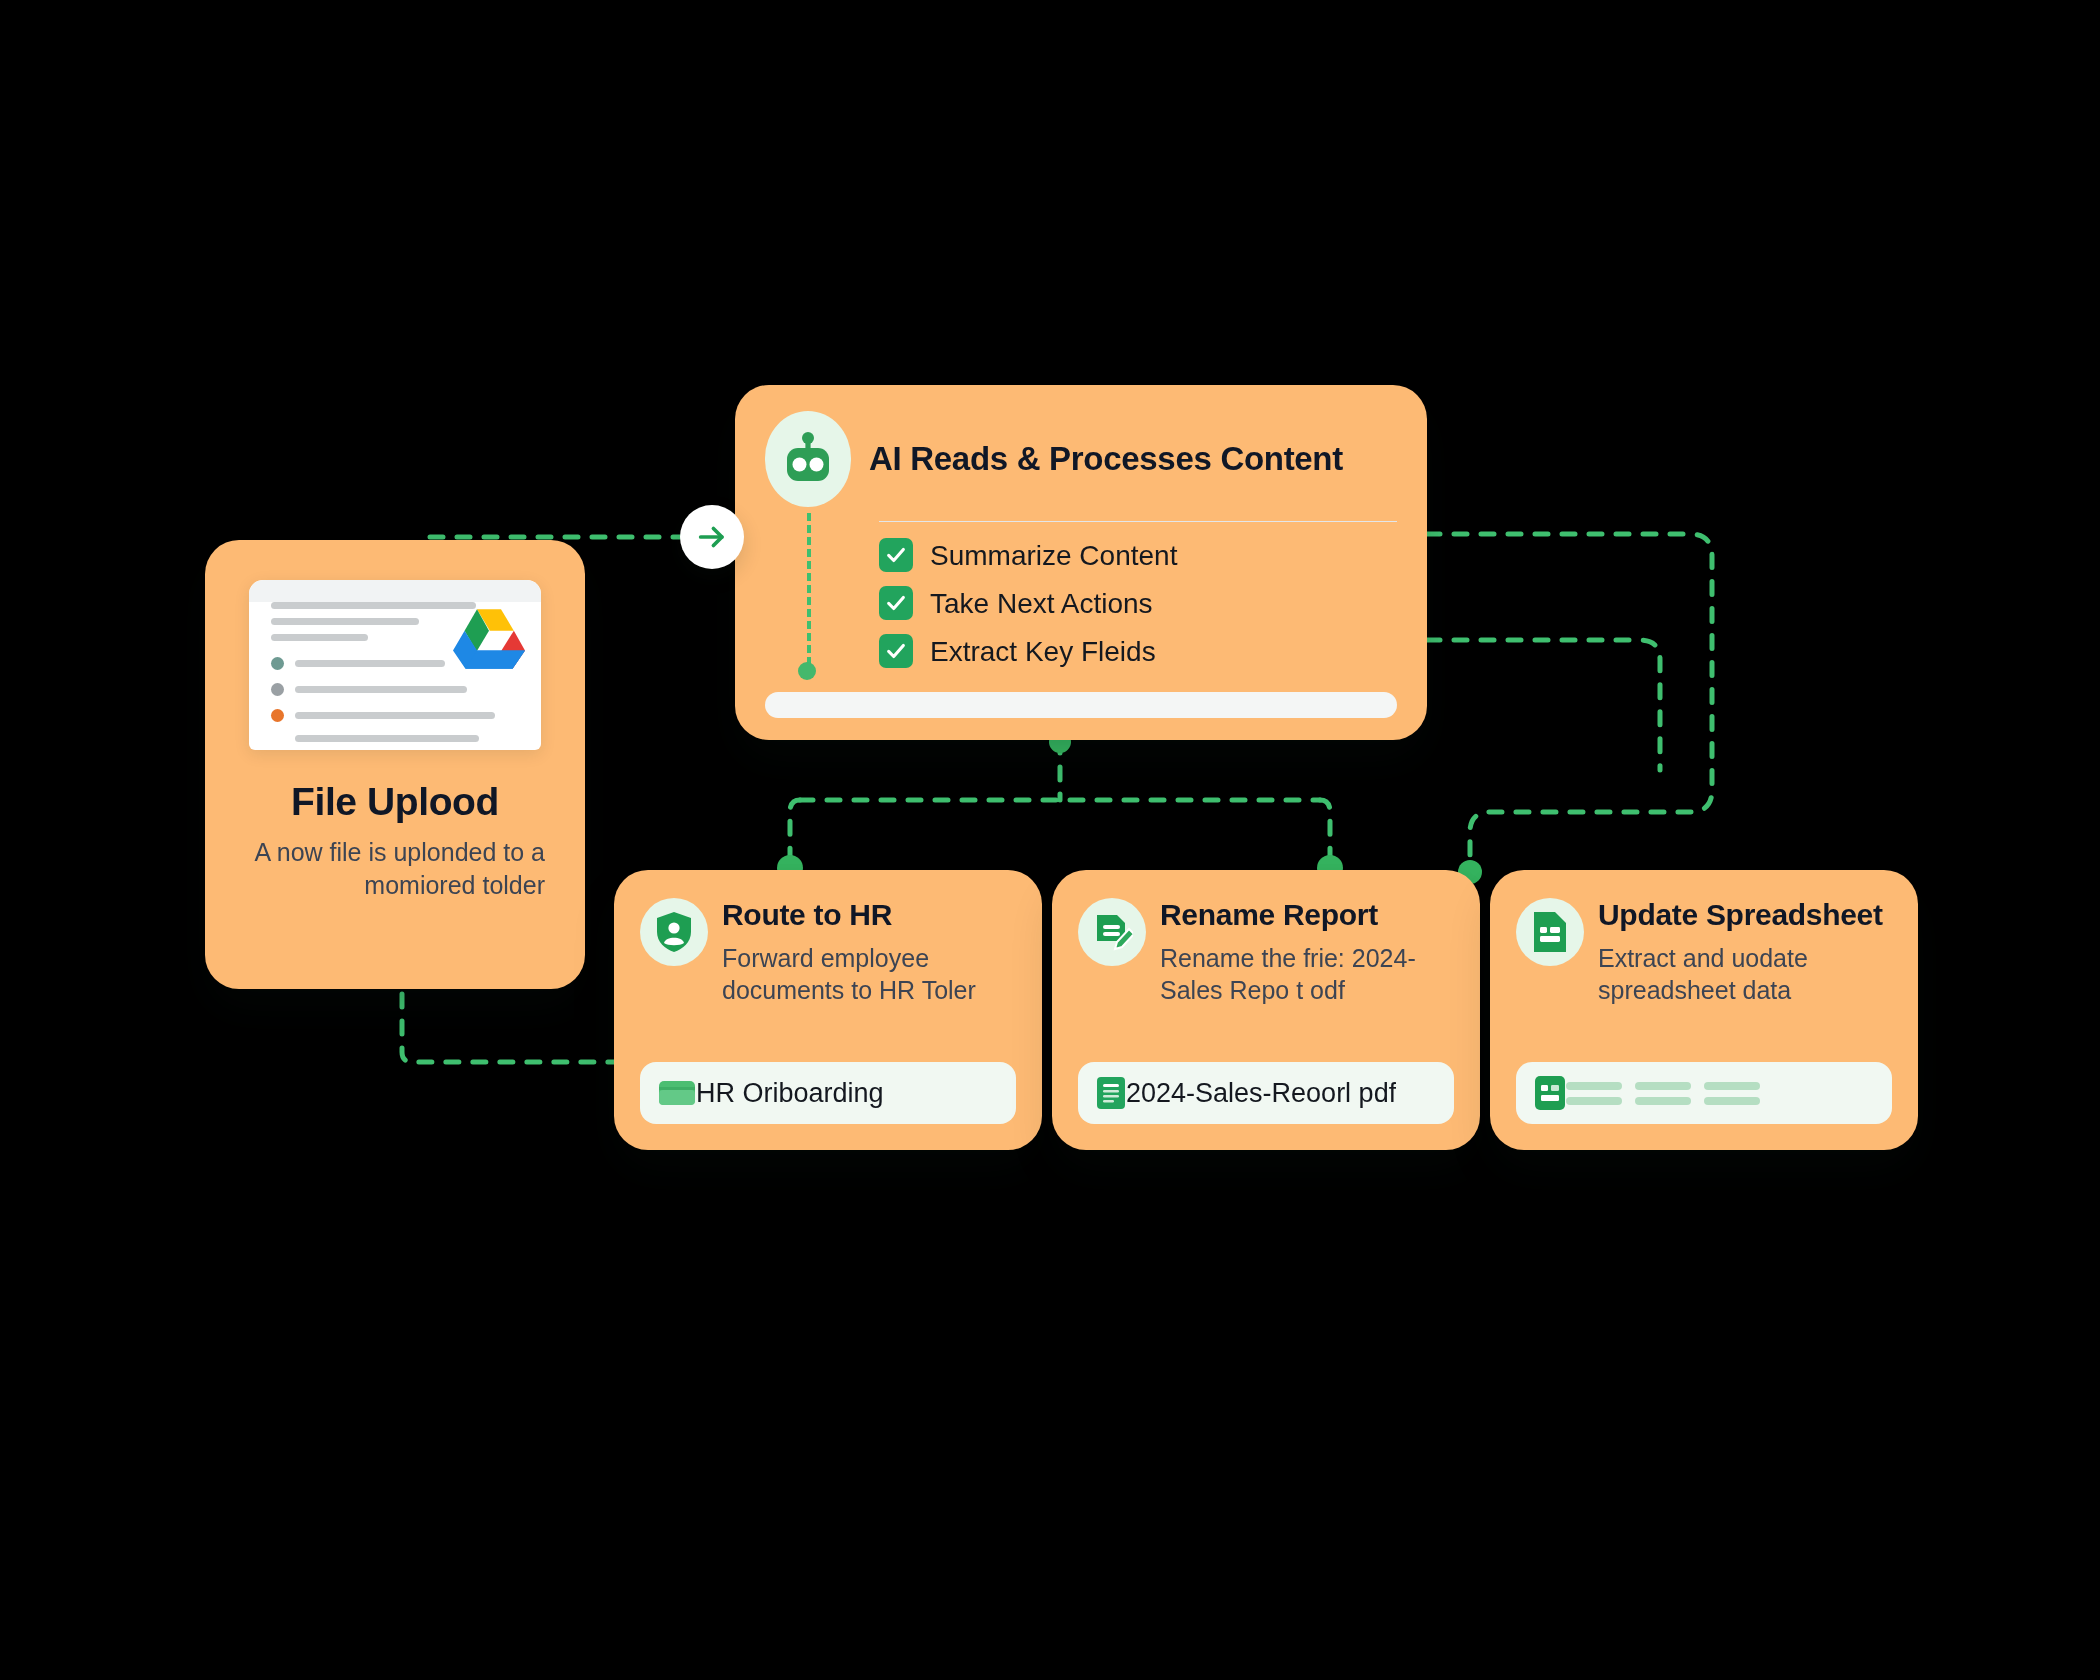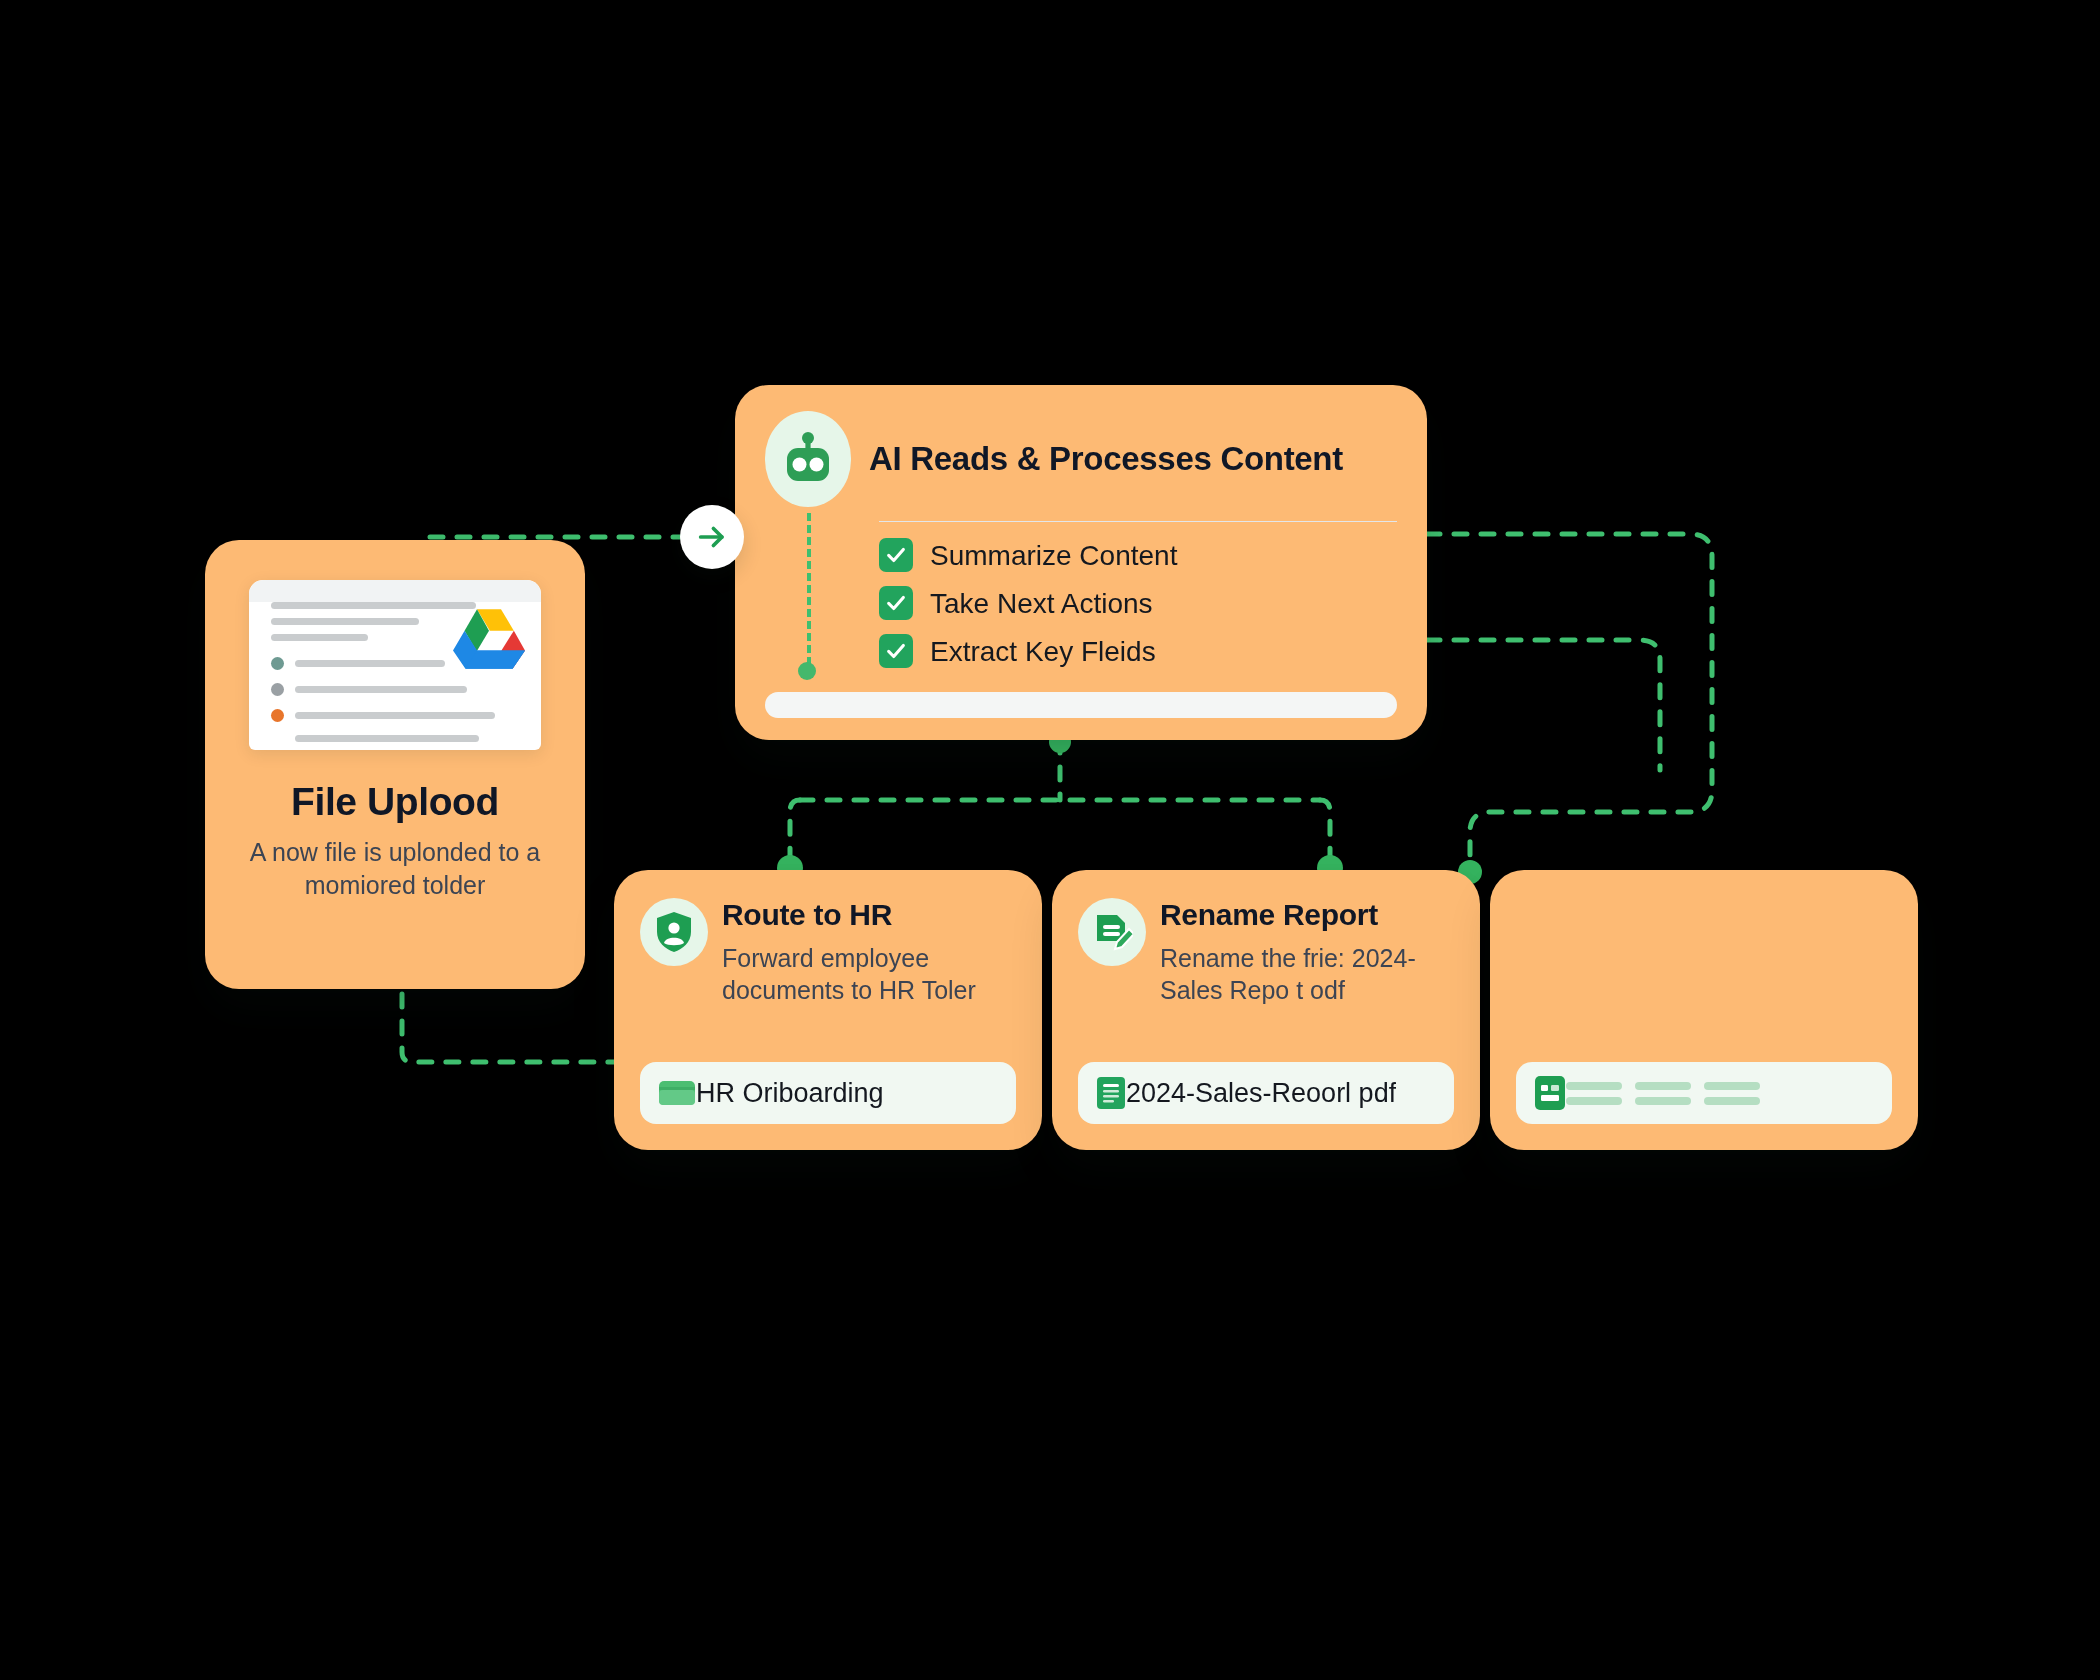--- a/index.html
+++ b/index.html
@@ -81,21 +81,21 @@
   .bullet.orange { background: #E8752B; }
   .bullet-row .sk { flex: 1; margin-bottom: 0; }
   .drive-logo { position: absolute; right: 16px; top: 26px; width: 72px; height: 66px; }
 
   .card-title-center {
     font-size: 39px; font-weight: 700; color: #101726;
     letter-spacing: -0.4px; margin-top: 30px; text-align: center;
   }
   .card-sub-center {
     font-size: 25px; color: #3C4453; line-height: 1.3;
-    text-align: center; margin-top: 12px; max-width: 300px;
+    text-align: right; margin-top: 12px; max-width: 300px;
   }
 
   
   #card-ai {
     left: 735px; top: 385px;
     width: 692px; height: 355px;
     padding: 26px 30px 22px 30px;
   }
   .ai-head { display: flex; align-items: center; gap: 18px; }
   .icon-blob {
@@ -336,20 +336,34 @@
         <rect x="7" y="8" width="16" height="3" rx="1.5" fill="#FFFFFF"></rect>
         <rect x="7" y="14" width="16" height="2.4" rx="1.2" fill="#CFEBD9"></rect>
         <rect x="7" y="19" width="16" height="2.4" rx="1.2" fill="#CFEBD9"></rect>
         <rect x="7" y="24" width="11" height="2.4" rx="1.2" fill="#CFEBD9"></rect>
       </svg>
       <span class="chip-label">2024-Sales-Reoorl pdf</span>
     </div>
   </div>
 
   <div class="card action-card" id="card-sheet">
+    <div class="ac-head">
+      <span class="ac-blob">
+        <svg width="38" height="44" viewBox="0 0 38 44">
+          <path d="M3 2 H24 L35 13 V42 H3 Z" fill="#1E9E52"></path>
+          <rect x="9" y="17" width="7" height="6" rx="1.4" fill="#FFFFFF"></rect>
+          <rect x="19" y="17" width="10" height="6" rx="1.4" fill="#FFFFFF"></rect>
+          <rect x="9" y="26" width="20" height="6" rx="1.4" fill="#FFFFFF"></rect>
+        </svg>
+      </span>
+      <div class="ac-text">
+        <div class="ac-title">Update Spreadsheet</div>
+        <div class="ac-desc" style="white-space:normal; max-width:268px">Extract and uodate spreadsheet data</div>
+      </div>
+    </div>
     <div class="chip">
       <svg width="32" height="36" viewBox="0 0 32 36">
         <rect x="1" y="1" width="30" height="34" rx="5" fill="#1E9E52"></rect>
         <rect x="7" y="10" width="7" height="6" rx="1.2" fill="#FFFFFF"></rect>
         <rect x="17" y="10" width="8" height="6" rx="1.2" fill="#C8E9D4"></rect>
         <rect x="7" y="20" width="18" height="6" rx="1.2" fill="#FFFFFF"></rect>
       </svg>
       <span class="sheet-bars">
         <span class="sheet-col">
           <span class="sheet-bar"></span>

